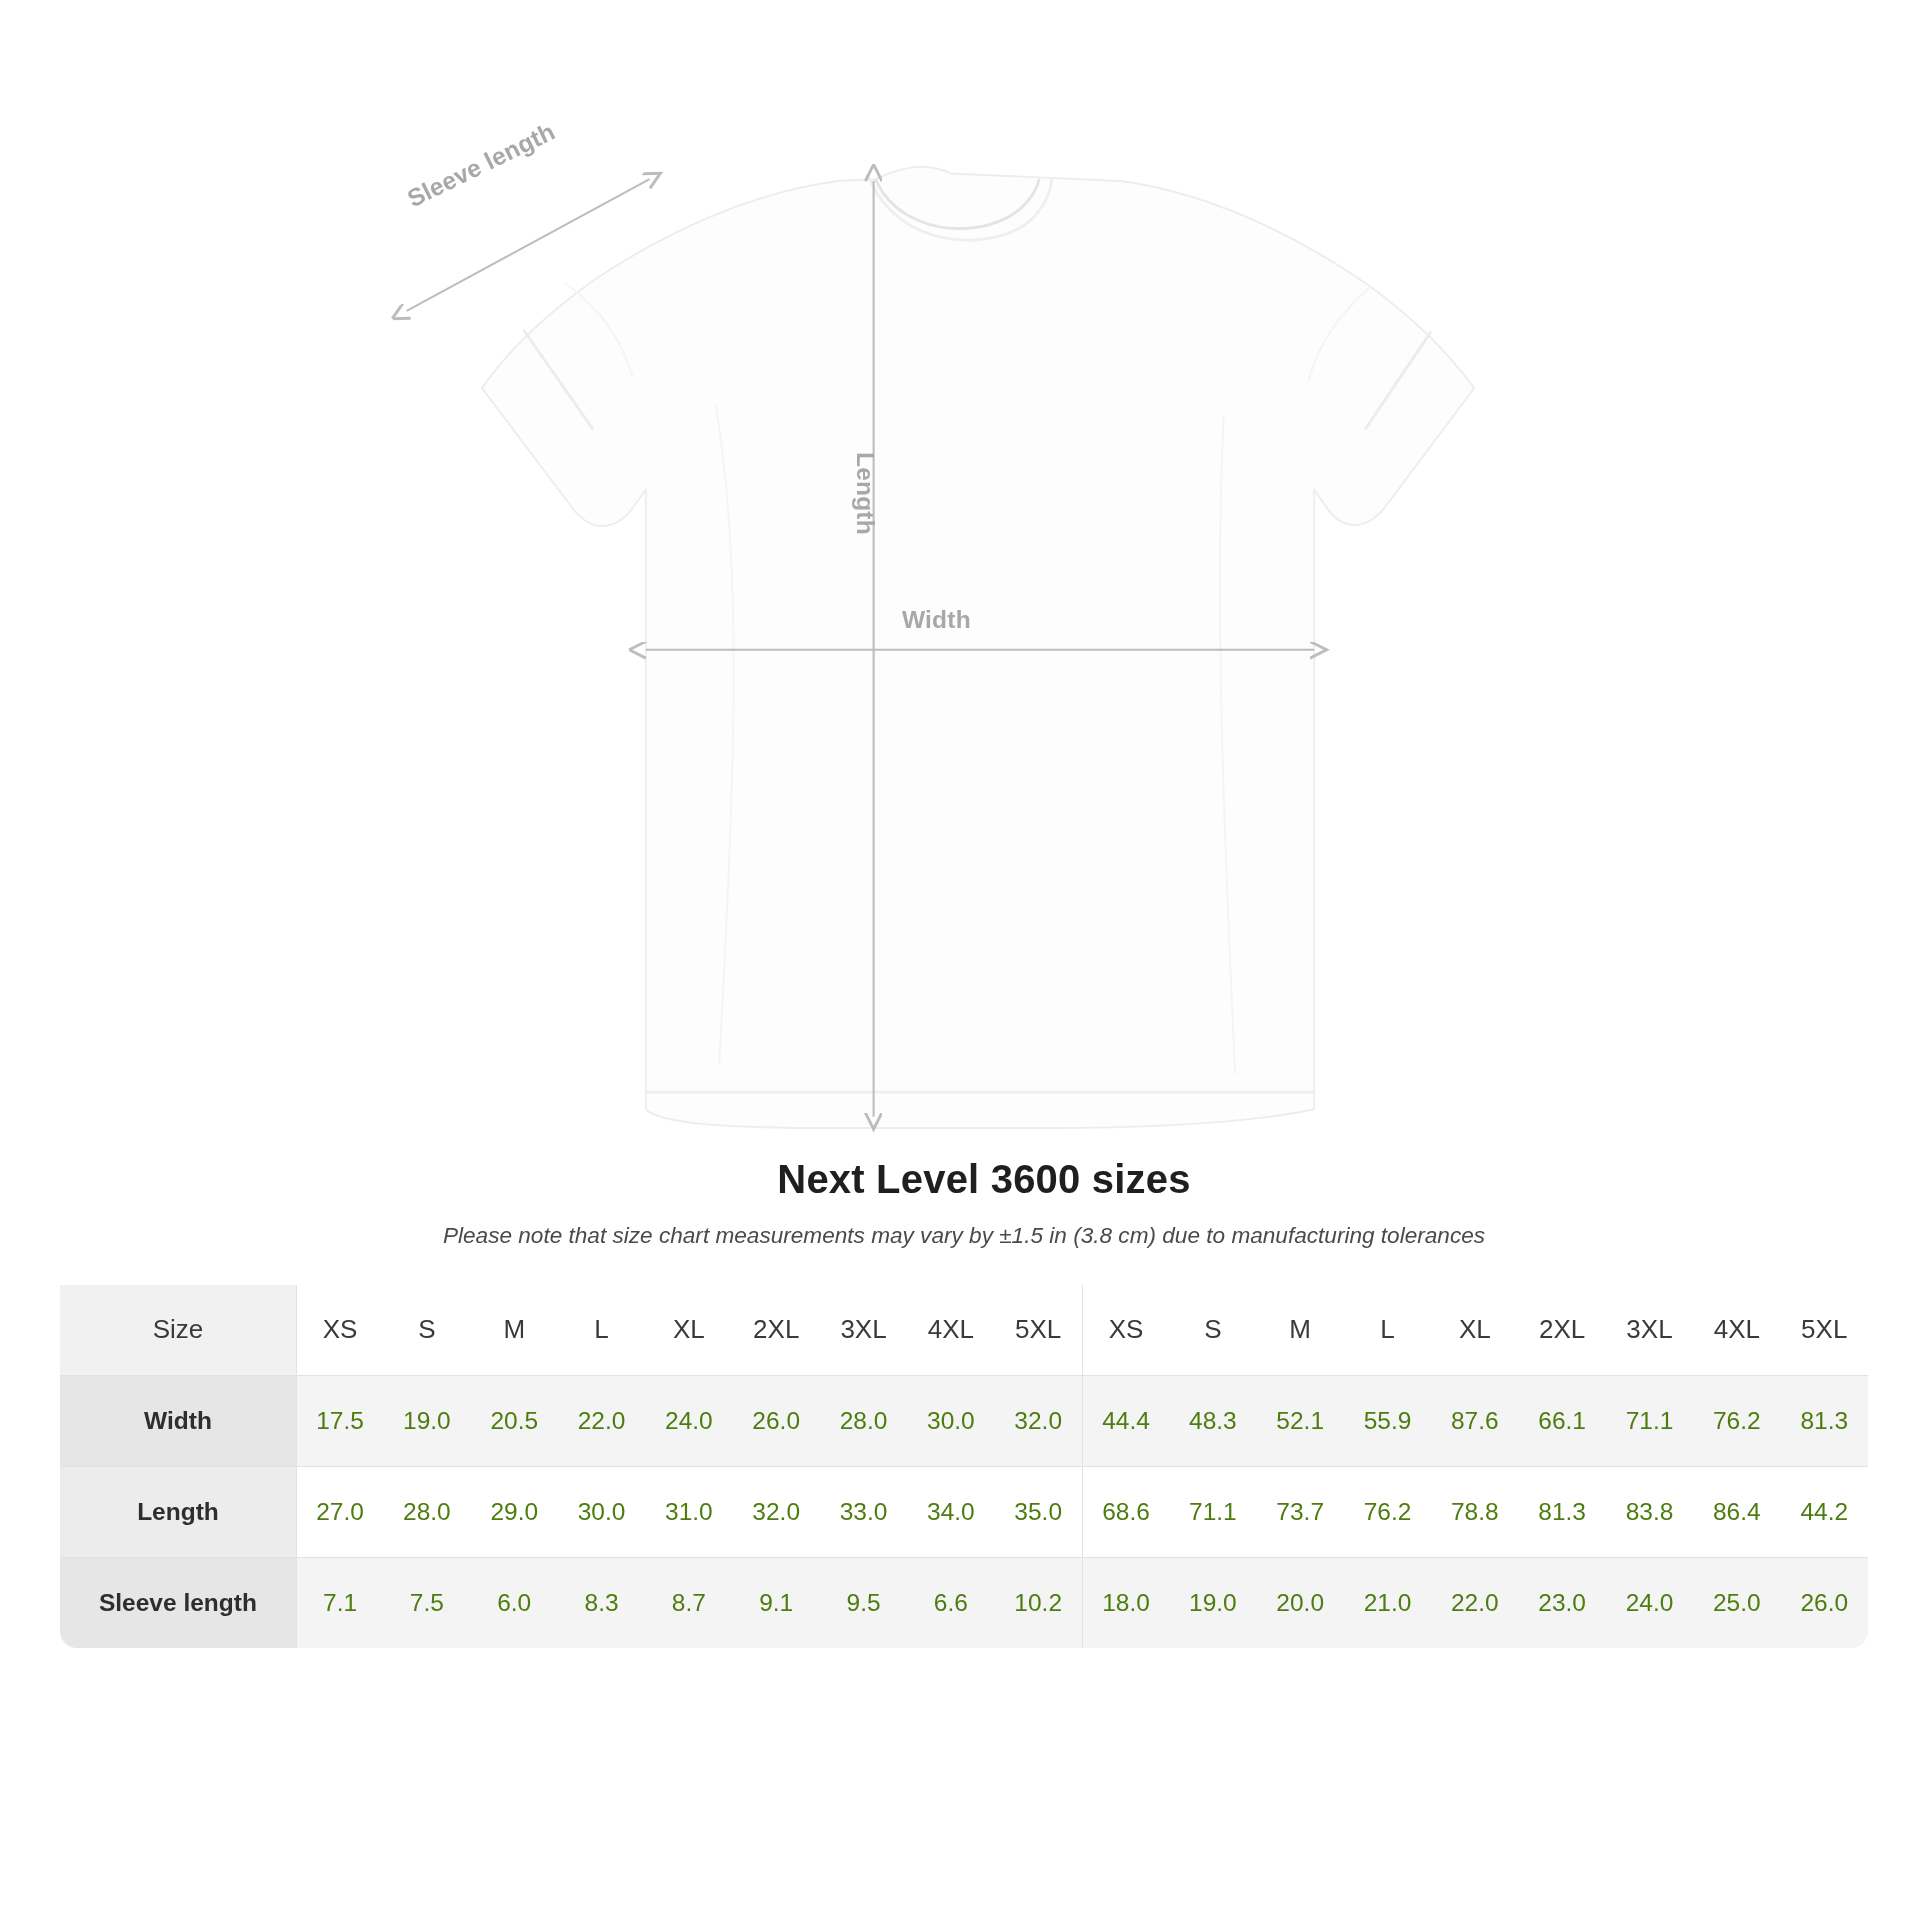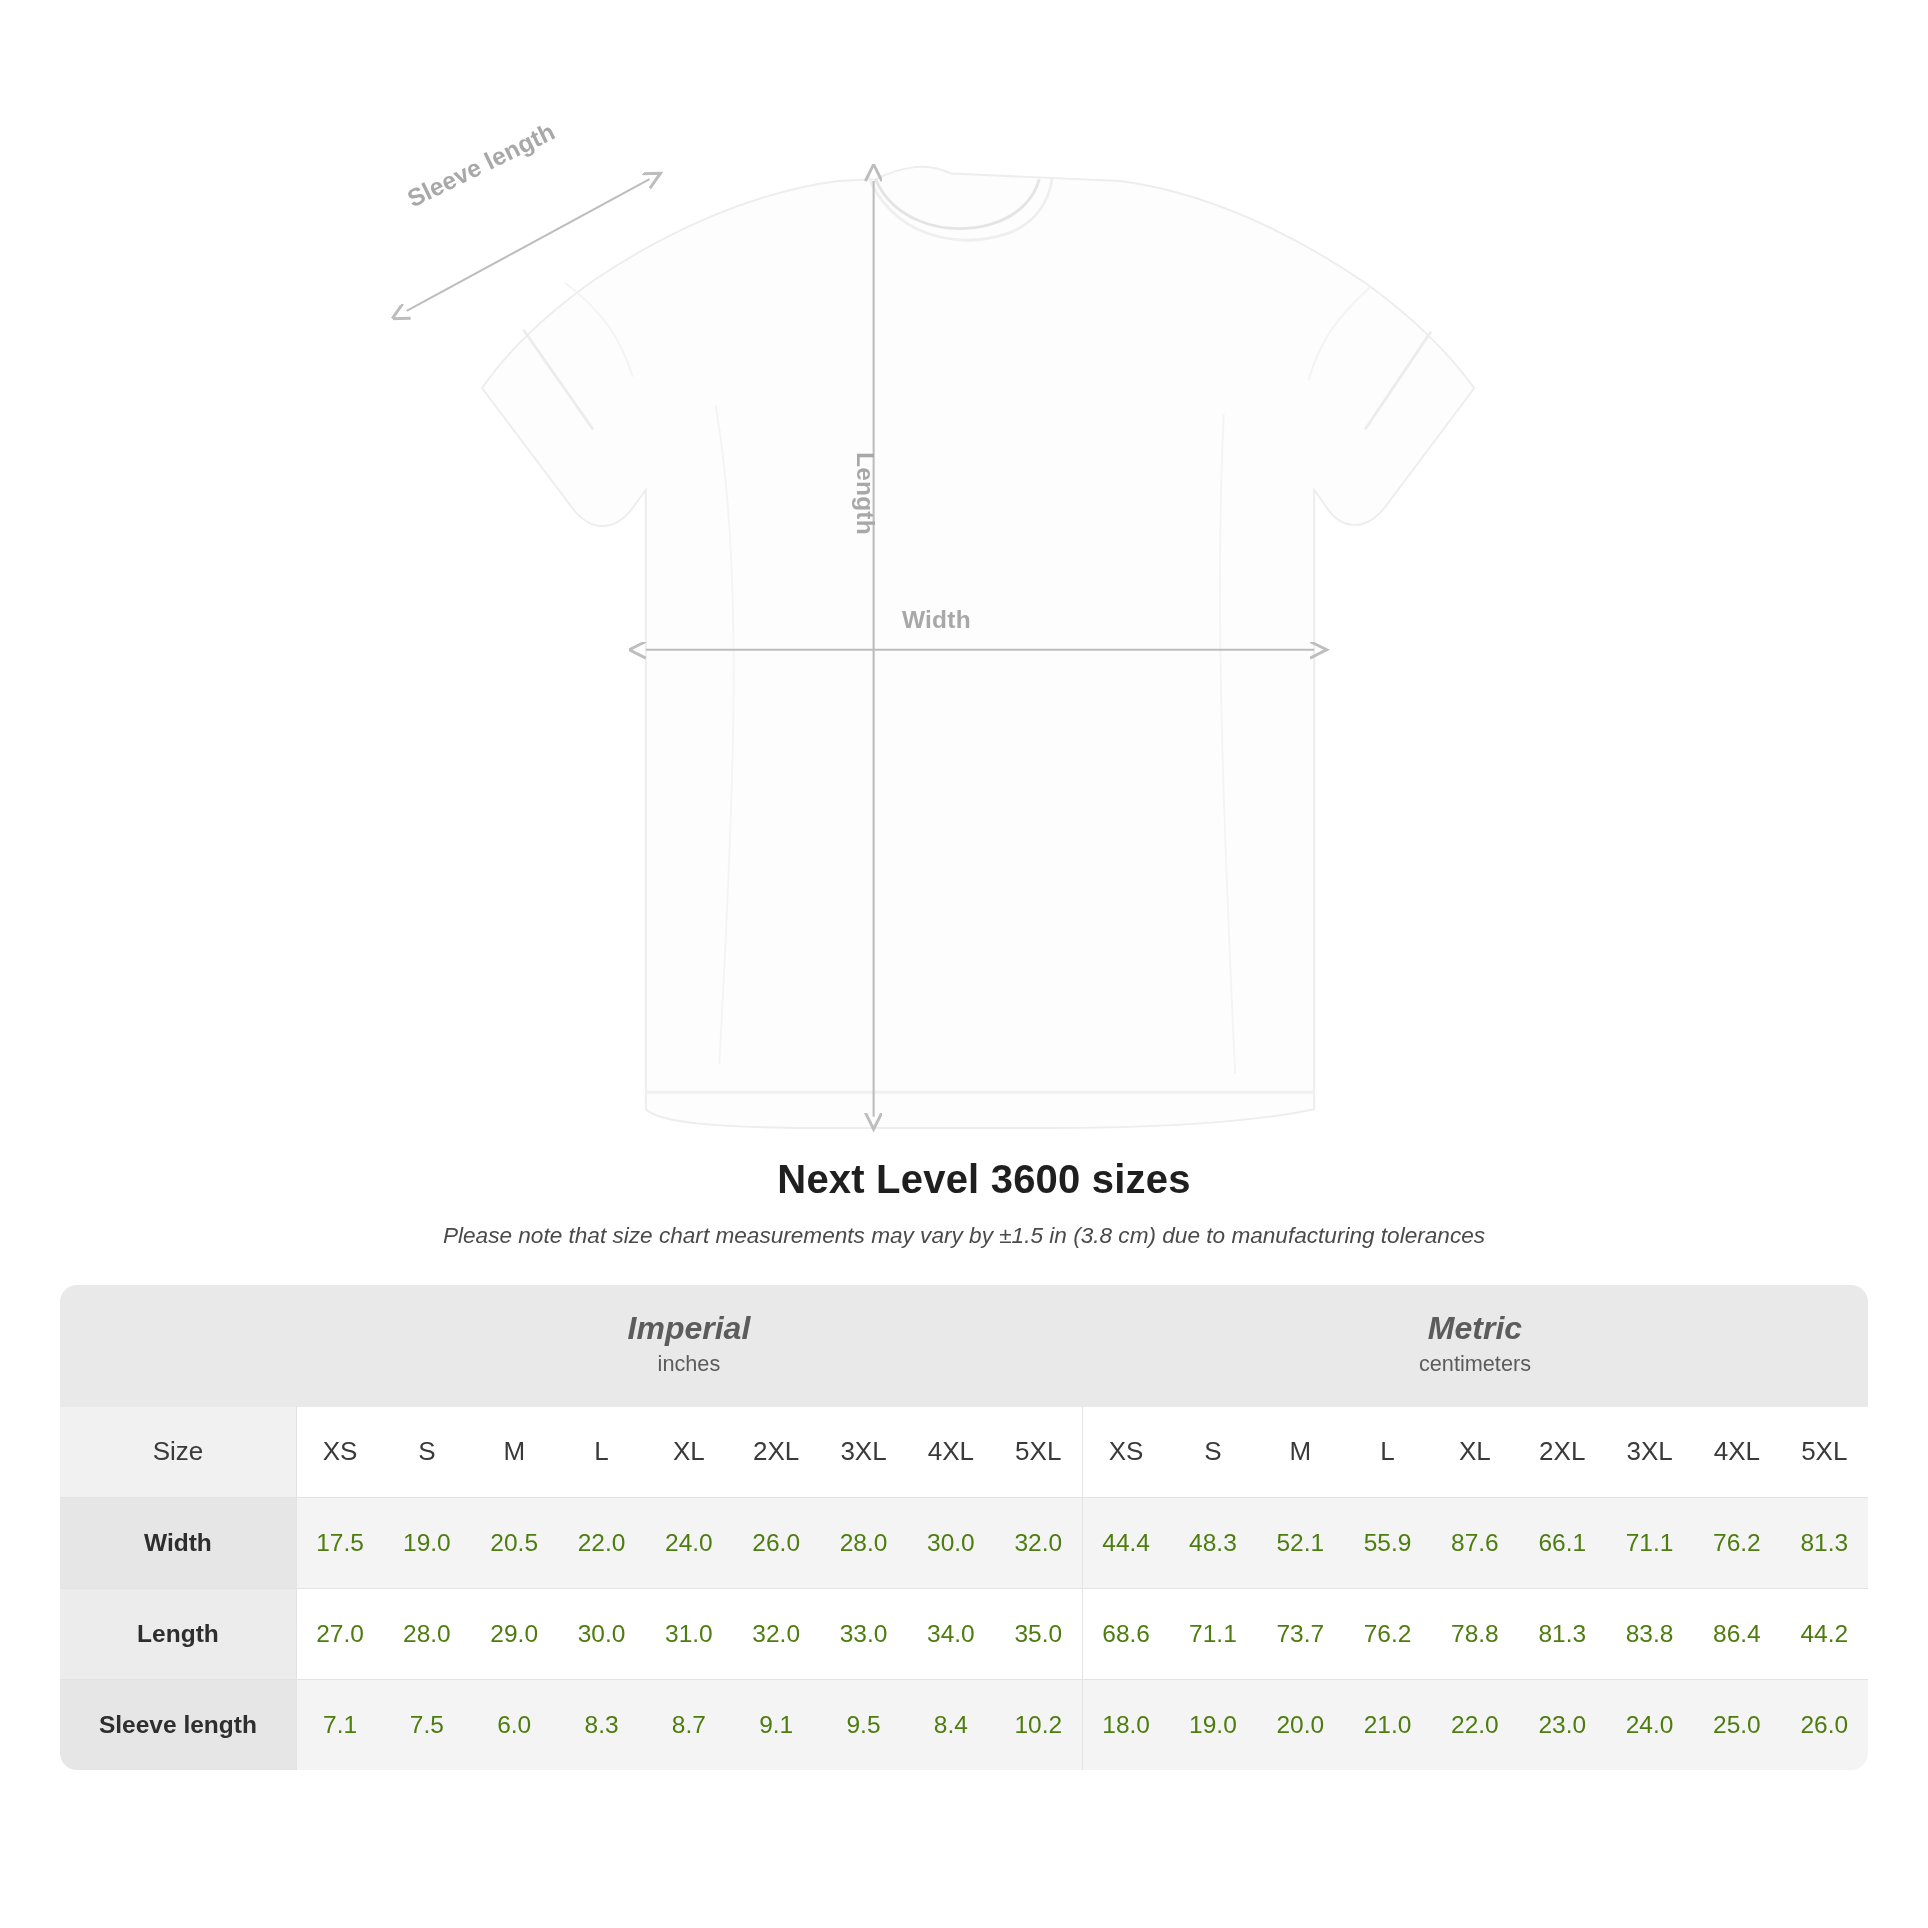--- a/index.html
+++ b/index.html
@@ -246,31 +246,20 @@
           <col style="width: 87px;">
           <col style="width: 87px;">
           <col style="width: 87px;">
           <col style="width: 87px;">
           <col style="width: 87px;">
           <col style="width: 87px;">
           <col style="width: 87px;">
           <col style="width: 87px;">
         </colgroup>
       <tbody id="size-table-body">
-          <tr class="unit-row">
-            <td class="corner-left"></td>
-            <td colspan="9">
-              <div class="unit-title">Imperial</div>
-              <div class="unit-sub">inches</div>
-            </td>
-            <td colspan="9" class="corner-right">
-              <div class="unit-title">Metric</div>
-              <div class="unit-sub">centimeters</div>
-            </td>
-          </tr>
           <tr class="head-row">
             <td class="rowlabel">Size</td>
             <td class="sep">XS</td>
             <td>S</td>
             <td>M</td>
             <td>L</td>
             <td>XL</td>
             <td>2XL</td>
             <td>3XL</td>
             <td>4XL</td>
@@ -329,21 +318,21 @@
           </tr>
           <tr class="data-row shaded">
             <td class="rowlabel">Sleeve length</td>
             <td class="sep">7.1</td>
             <td>7.5</td>
             <td>6.0</td>
             <td>8.3</td>
             <td>8.7</td>
             <td>9.1</td>
             <td>9.5</td>
-            <td>8.4</td>
+            <td>6.6</td>
             <td>10.2</td>
             <td class="sep">18.0</td>
             <td>19.0</td>
             <td>20.0</td>
             <td>21.0</td>
             <td>22.0</td>
             <td>23.0</td>
             <td>24.0</td>
             <td>25.0</td>
             <td>26.0</td>

